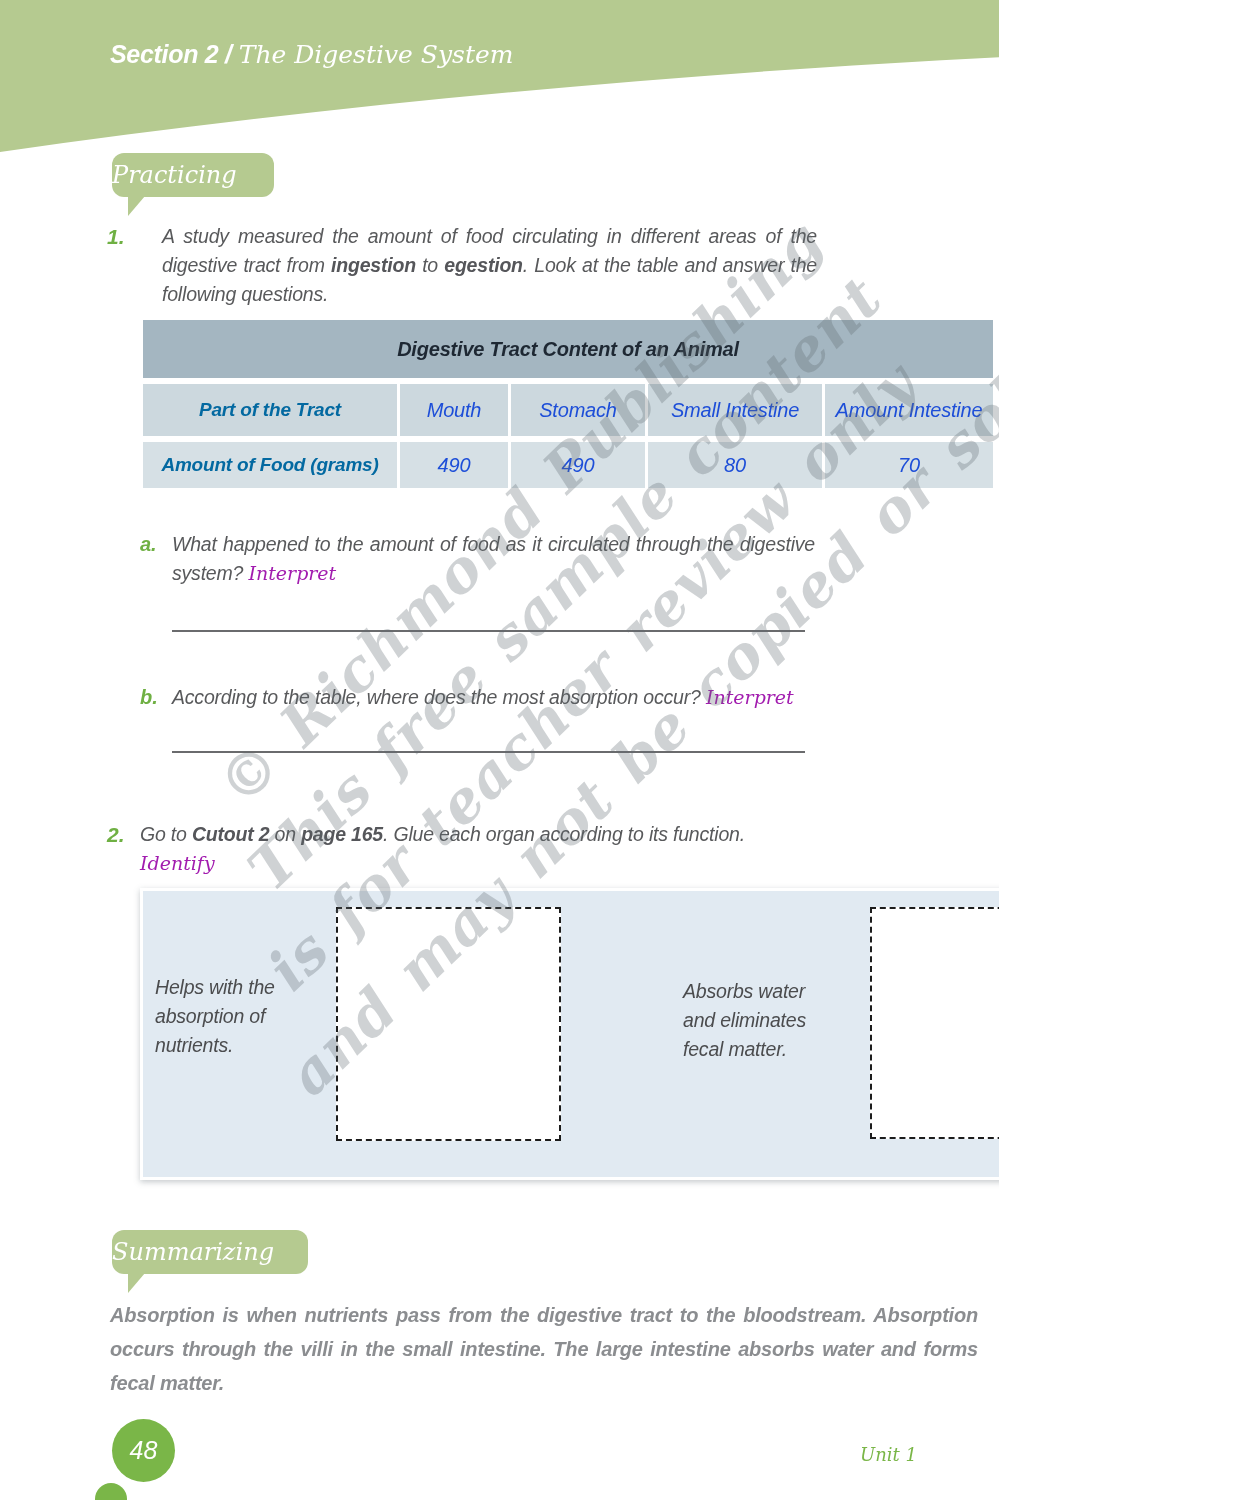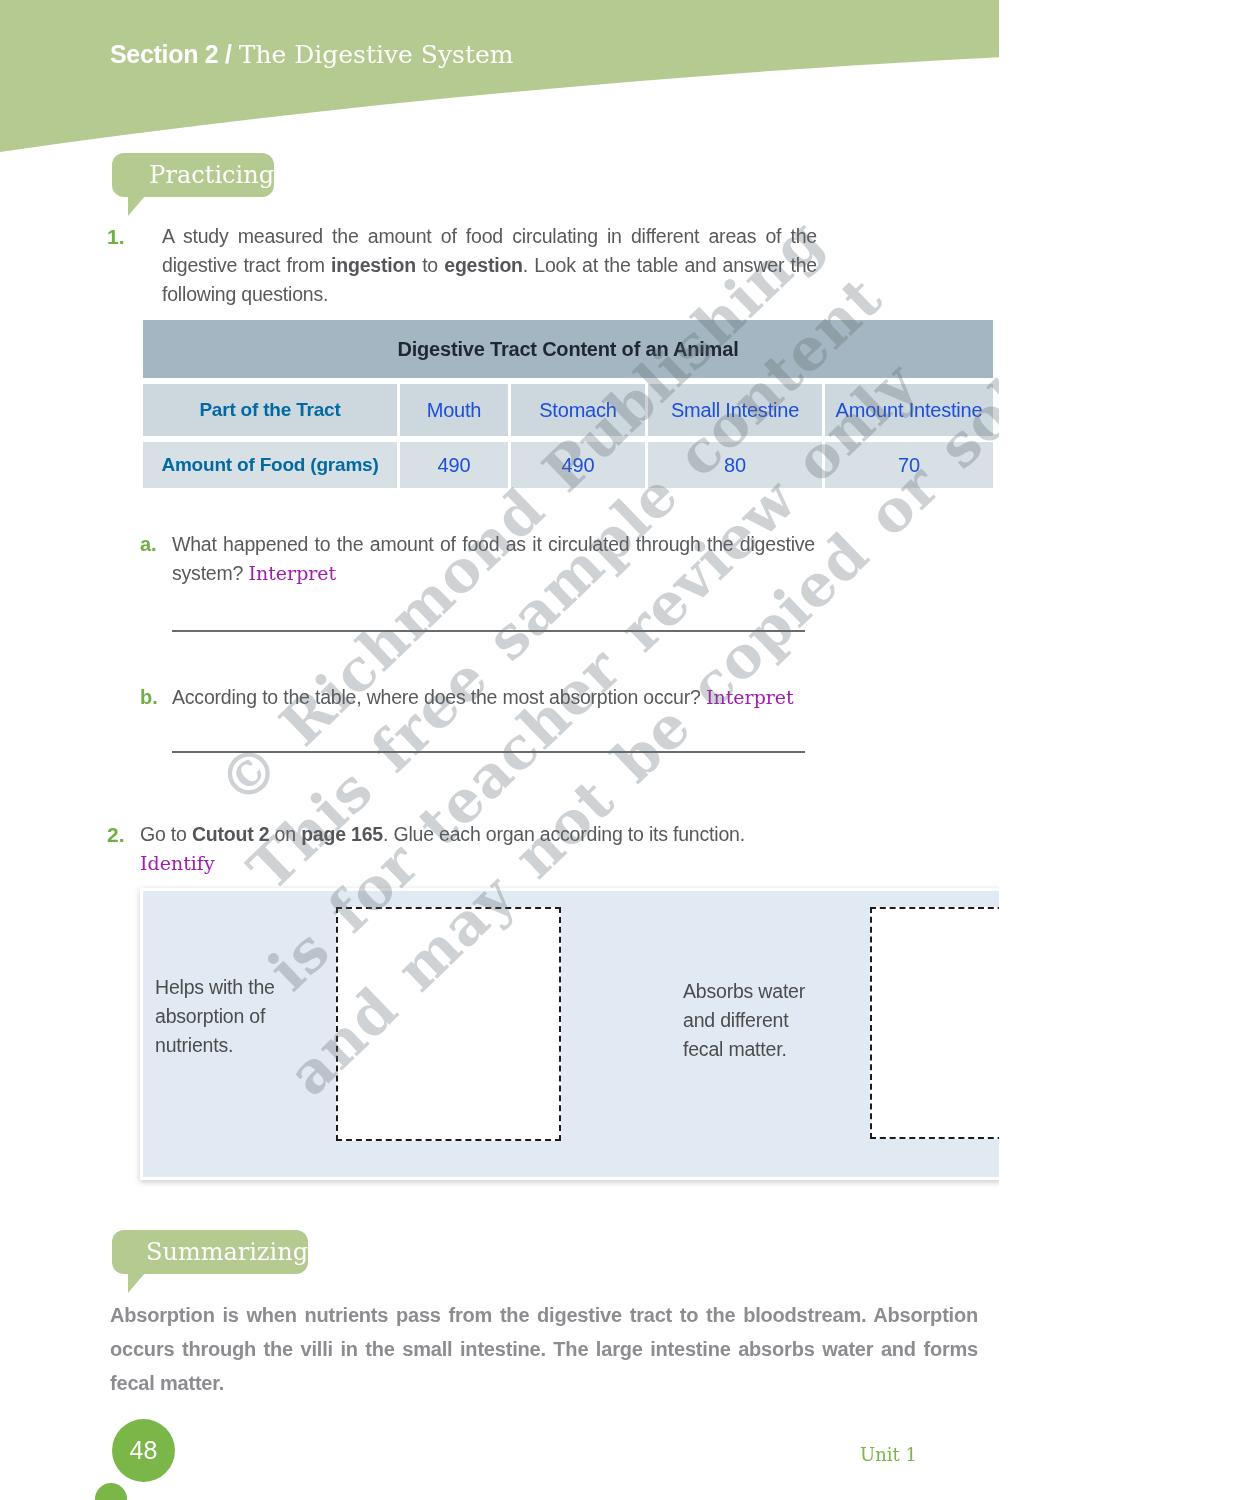--- a/index.html
+++ b/index.html
@@ -1,27 +1,27 @@
 <!DOCTYPE html>
 <html><head>
 <meta charset="utf-8">
 <style>
   html,body{margin:0;padding:0;background:#fff;}
   .page{position:relative;width:999px;height:1500px;background:#ffffff;overflow:hidden;
-        font-family:"Liberation Sans",sans-serif;color:#58595b;}
+        font-family:"Liberation Sans",sans-serif;color:#58595b;font-style:italic;}
 
   
   .band{position:absolute;top:0;left:0;width:1245px;height:160px;}
   .band-title{position:absolute;top:40px;left:110px;font-size:25px;color:#ffffff;white-space:nowrap;}
   .band-title .lbl{font-weight:bold;letter-spacing:-0.3px;}
   .band-title .ttl{font-family:"DejaVu Serif",serif;font-weight:normal;}
 
   
   .badge{position:absolute;background:#b5ca90;border-radius:12px;color:#fff;
-         font-family:"DejaVu Serif",serif;font-size:24px;display:flex;align-items:center;justify-content:flex-end;}
+         font-family:"DejaVu Serif",serif;font-size:24px;display:flex;align-items:center;justify-content:flex-start;}
   .badge-tail{position:absolute;width:0;height:0;border-top:20px solid #b5ca90;border-right:17px solid transparent;}
 
   
   .qrow{position:absolute;display:flex;align-items:flex-start;}
   .qnum{flex:0 0 33px;font-weight:bold;font-size:21px;color:#6fb043;line-height:29px;}
   .qletter{flex:0 0 32px;font-weight:bold;font-size:20px;color:#6fb043;line-height:29px;}
   .qtext{font-size:19.5px;line-height:29px;text-align:justify;color:#58595b;letter-spacing:-0.2px;}
   .qtext b{color:#55565a;}
   .tag{font-family:"DejaVu Serif",serif;color:#a21caf;font-size:19px;letter-spacing:0;}
 
@@ -135,21 +135,21 @@
 
   <div class="panel">
     <div class="panel-label" style="left:12px;top:82px;">
       <div>Helps with the</div>
       <div>absorption of</div>
       <div>nutrients.</div>
     </div>
     <div class="dropzone" style="left:193px;top:16px;width:225px;height:234px;"></div>
     <div class="panel-label" style="left:540px;top:86px;">
       <div>Absorbs water</div>
-      <div>and different</div>
+      <div>and eliminates</div>
       <div>fecal matter.</div>
     </div>
     <div class="dropzone" style="left:727px;top:16px;width:222px;height:232px;"></div>
   </div>
 
   <div class="badge" style="left:112px;top:1230px;width:196px;height:44px;">
     <span>Summarizing</span>
   </div>
   <div class="badge-tail" style="left:128px;top:1273px;"></div>
 

